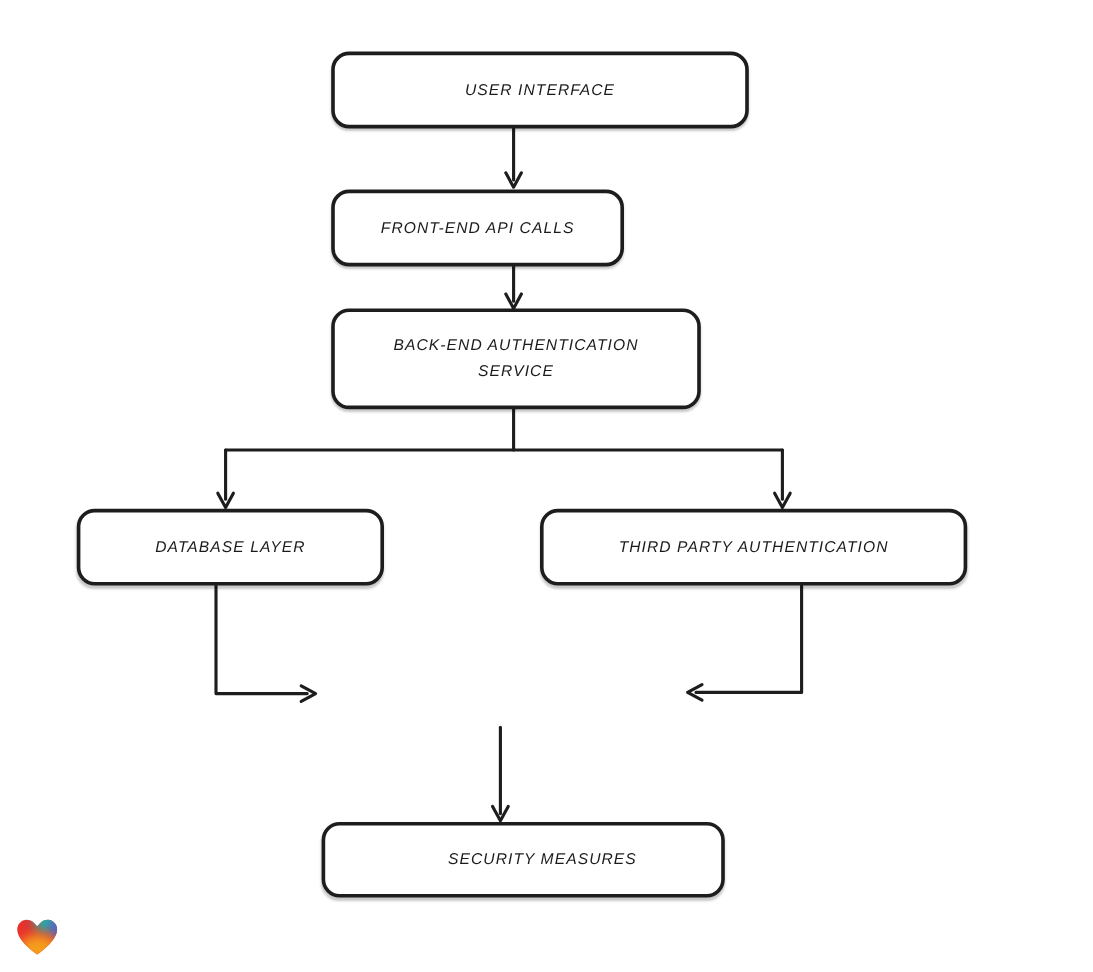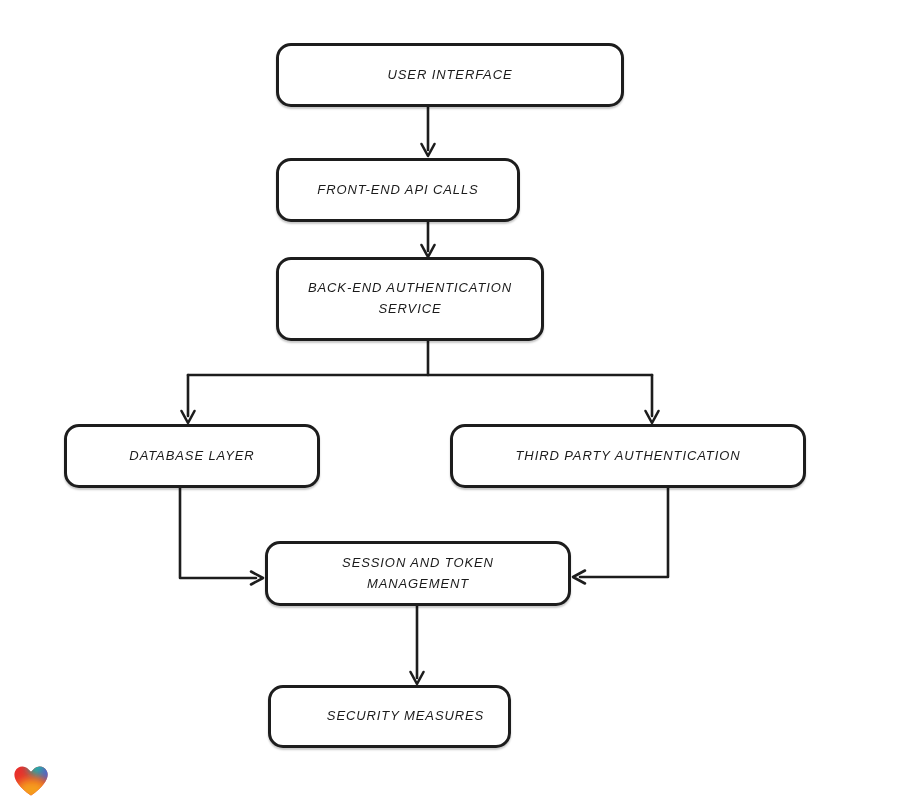--- a/index.html
+++ b/index.html
@@ -32,25 +32,25 @@
     font-style: italic;
     letter-spacing: 0.9px;
     line-height: 1.6;
     color: #1b1b1b;
     text-align: center;
     white-space: pre-line;
     text-transform: uppercase;
   }
   .node-ui        { left: 276px; top: 43px;  width: 348px; height: 64px; }
   .node-frontend  { left: 276px; top: 158px; width: 244px; height: 64px; }
-  .node-backend   { left: 276px; top: 257px; width: 268px; height: 84px; }
+  .node-backend   { left: 276px; top: 257px; width: 308px; height: 84px; }
   .node-database  { left: 64px;  top: 424px; width: 256px; height: 64px; }
   .node-thirdparty{ left: 450px; top: 424px; width: 356px; height: 64px; }
   .node-session   { left: 265px; top: 541px; width: 306px; height: 65px; }
-  .node-security  { left: 268px; top: 685px; width: 243px; height: 63px; padding-left: 32px; }
+  .node-security  { left: 268px; top: 685px; width: 336px; height: 63px; padding-left: 32px; }
   .watermark {
     position: absolute;
     left: 11px; top: 761px;
     width: 40px; height: 37px;
   }
 </style>
 </head>
 <body>
 
 <div class="canvas">
@@ -106,24 +106,20 @@
   </div>
 
   <div class="node node-database">
     <span class="node-label">DATABASE LAYER</span>
   </div>
 
   <div class="node node-thirdparty">
     <span class="node-label">THIRD PARTY AUTHENTICATION</span>
   </div>
 
-  <div class="node node-session">
-    <span class="node-label">SESSION AND TOKEN
-MANAGEMENT</span>
-  </div>
 
   <div class="node node-security">
     <span class="node-label">SECURITY MEASURES</span>
   </div>
 
   <svg class="watermark" viewBox="0 0 40 37" xmlns="http://www.w3.org/2000/svg">
     <defs>
       <clipPath id="heartClip">
         <path d="M20 34.5 C 6.5 25 1.5 16.5 4 10.5 C 6.3 5 13.2 3.8 17.4 8.2 L 20 10.8 L 22.6 8.2 C 26.8 3.8 33.7 5 36 10.5 C 38.5 16.5 33.5 25 20 34.5 Z"></path>
       </clipPath>

